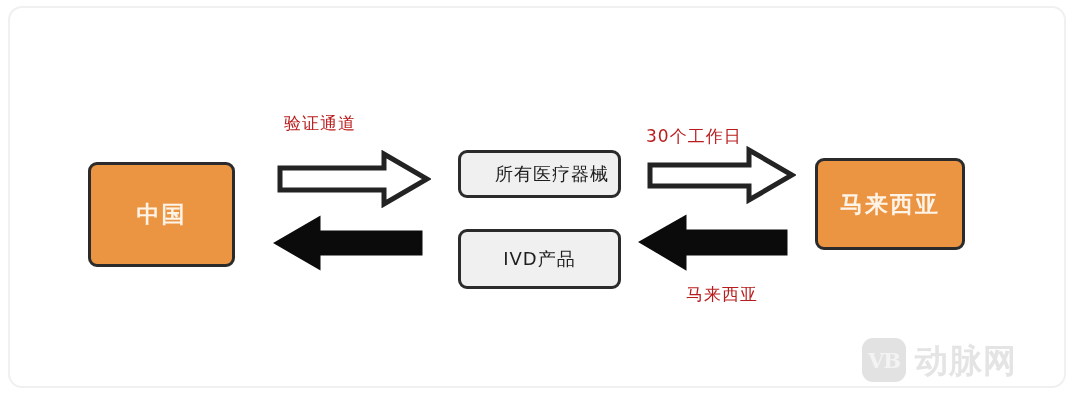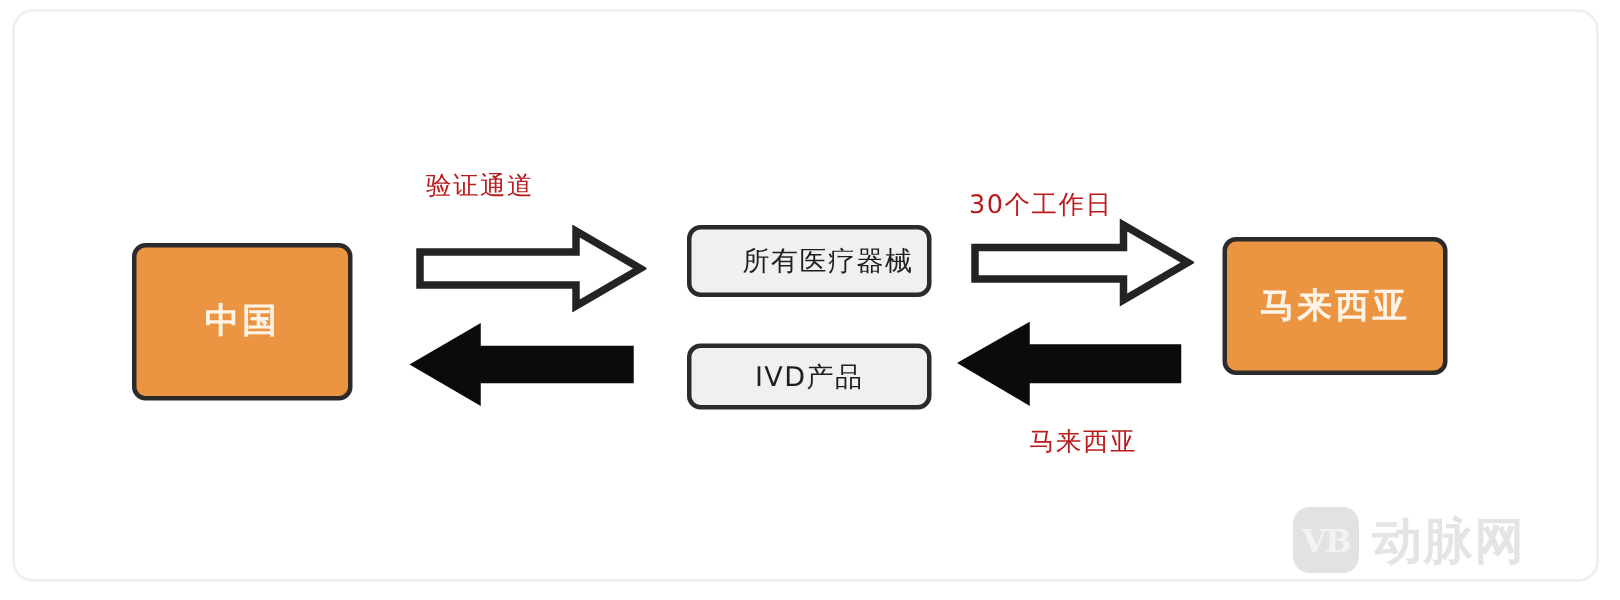--- a/index.html
+++ b/index.html
@@ -62,21 +62,21 @@
     box-sizing: border-box;
   }
   .cat-label {
     color: #1e1e1e;
     font-size: 18px;
     font-weight: 500;
     letter-spacing: 1px;
     white-space: nowrap;
   }
   #box-devices { left: 458px; top: 150px; width: 163px; height: 48px; padding-left: 25px; }
-  #box-ivd     { left: 458px; top: 229px; width: 163px; height: 44px; }
+  #box-ivd     { left: 458px; top: 229px; width: 163px; height: 60px; }
 
   
   .arrow {
     position: absolute;
   }
   .arrow svg { display: block; }
 
   #arrow-left-top    { left: 276px; top: 150px; }
   #arrow-left-bottom { left: 272px; top: 214px; }
   #arrow-right-top   { left: 646px; top: 145px; }

